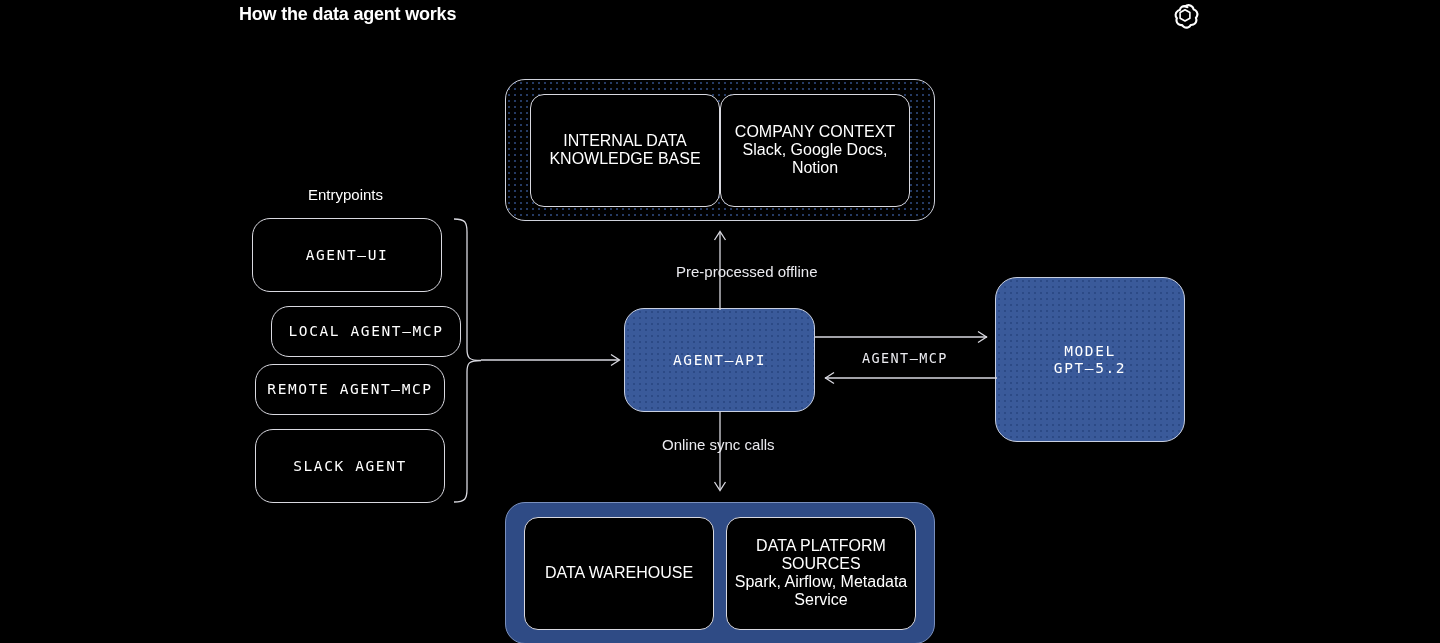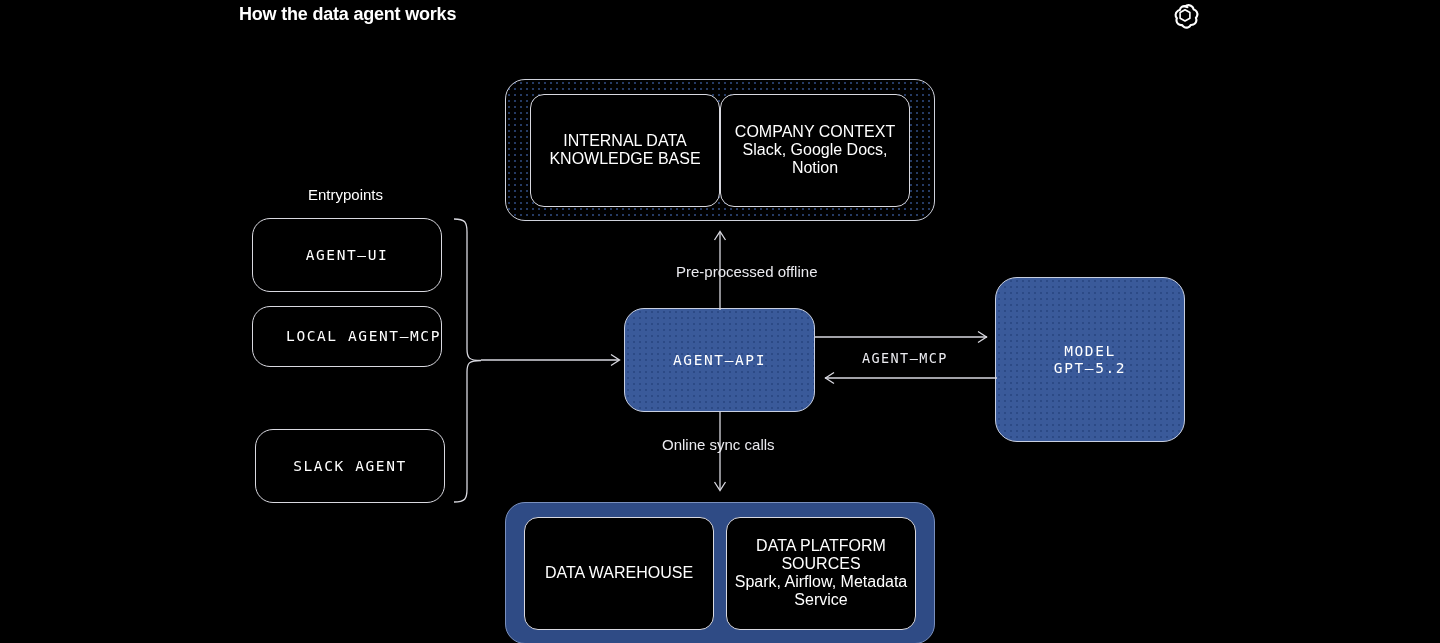--- a/index.html
+++ b/index.html
@@ -46,21 +46,21 @@
   
   .section-caption {
     position:absolute;
     font-family:"Liberation Sans", sans-serif;
     font-size:15px; color:#ffffff;
     white-space:nowrap;
   }
   #cap-entrypoints { left:308px; top:186px; }
 
   #node-agent-ui        { left:252px; top:218px;  width:190px; height:74px; }
-  #node-local-mcp       { left:252px; top:306px;  width:190px; height:61px;align-items:flex-end; }
+  #node-local-mcp       { left:271px; top:306px;  width:190px; height:51px; }
   #node-remote-mcp      { left:255px; top:364px;  width:190px; height:51px; }
   #node-slack-agent     { left:255px; top:429px;  width:190px; height:74px; }
 
   
   #entry-bracket {
     position:absolute; left:452px; top:218px;
     width:32px; height:285px;
   }
 
   
@@ -150,20 +150,23 @@
   </div>
 
   <div class="section-caption" id="cap-entrypoints">Entrypoints</div>
 
   <div class="node" id="node-agent-ui">
     <div class="label">AGENT–UI</div>
   </div>
   <div class="node" id="node-local-mcp">
     <div class="label">LOCAL AGENT–MCP</div>
   </div>
+  <div class="node" id="node-remote-mcp">
+    <div class="label">REMOTE AGENT–MCP</div>
+  </div>
   <div class="node" id="node-slack-agent">
     <div class="label">SLACK AGENT</div>
   </div>
 
   <div id="entry-bracket">
     <svg width="32" height="285" viewBox="0 0 32 285">
       <path d="M2 1 C 13 1 15 4 15 14 L15 131 C15 140 17 142.5 29 142.5
                C17 142.5 15 145 15 154 L15 271 C15 281 13 284 2 284" fill="none" stroke="#d9d9e0" stroke-width="1.3"></path>
     </svg>
   </div>

